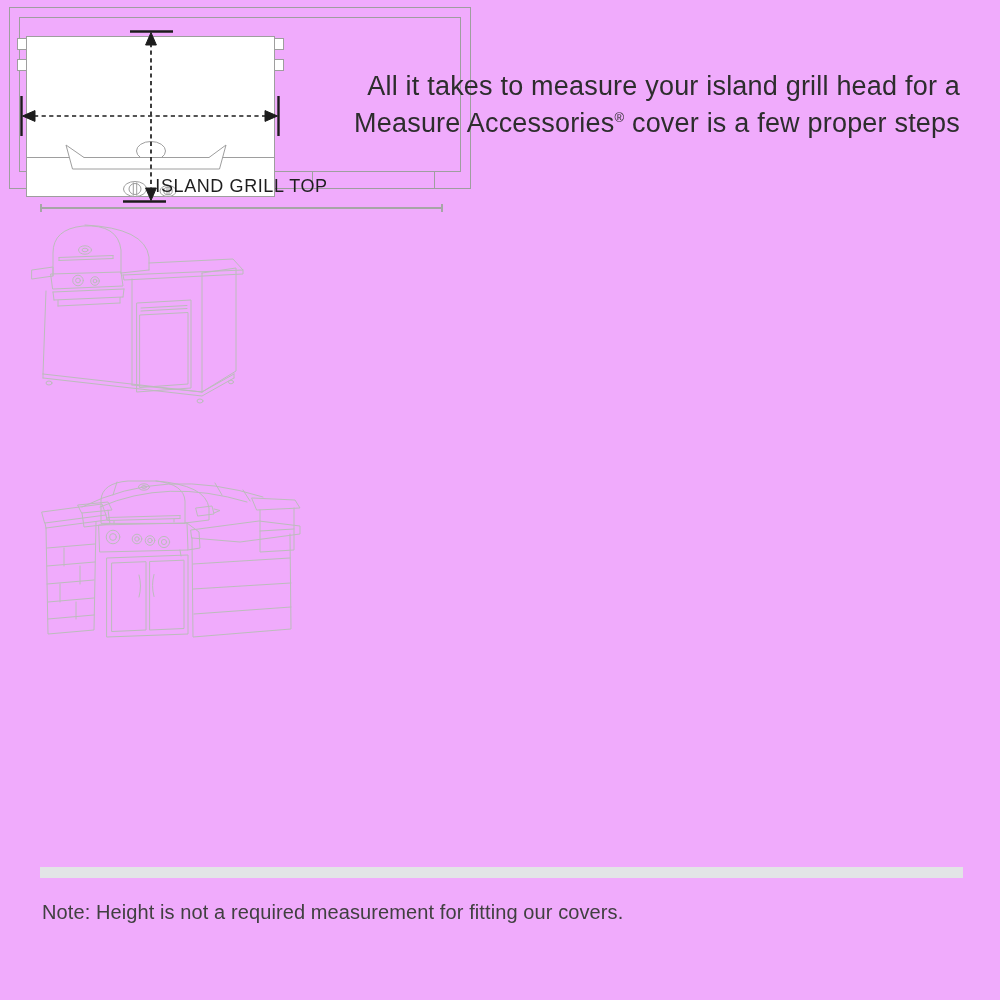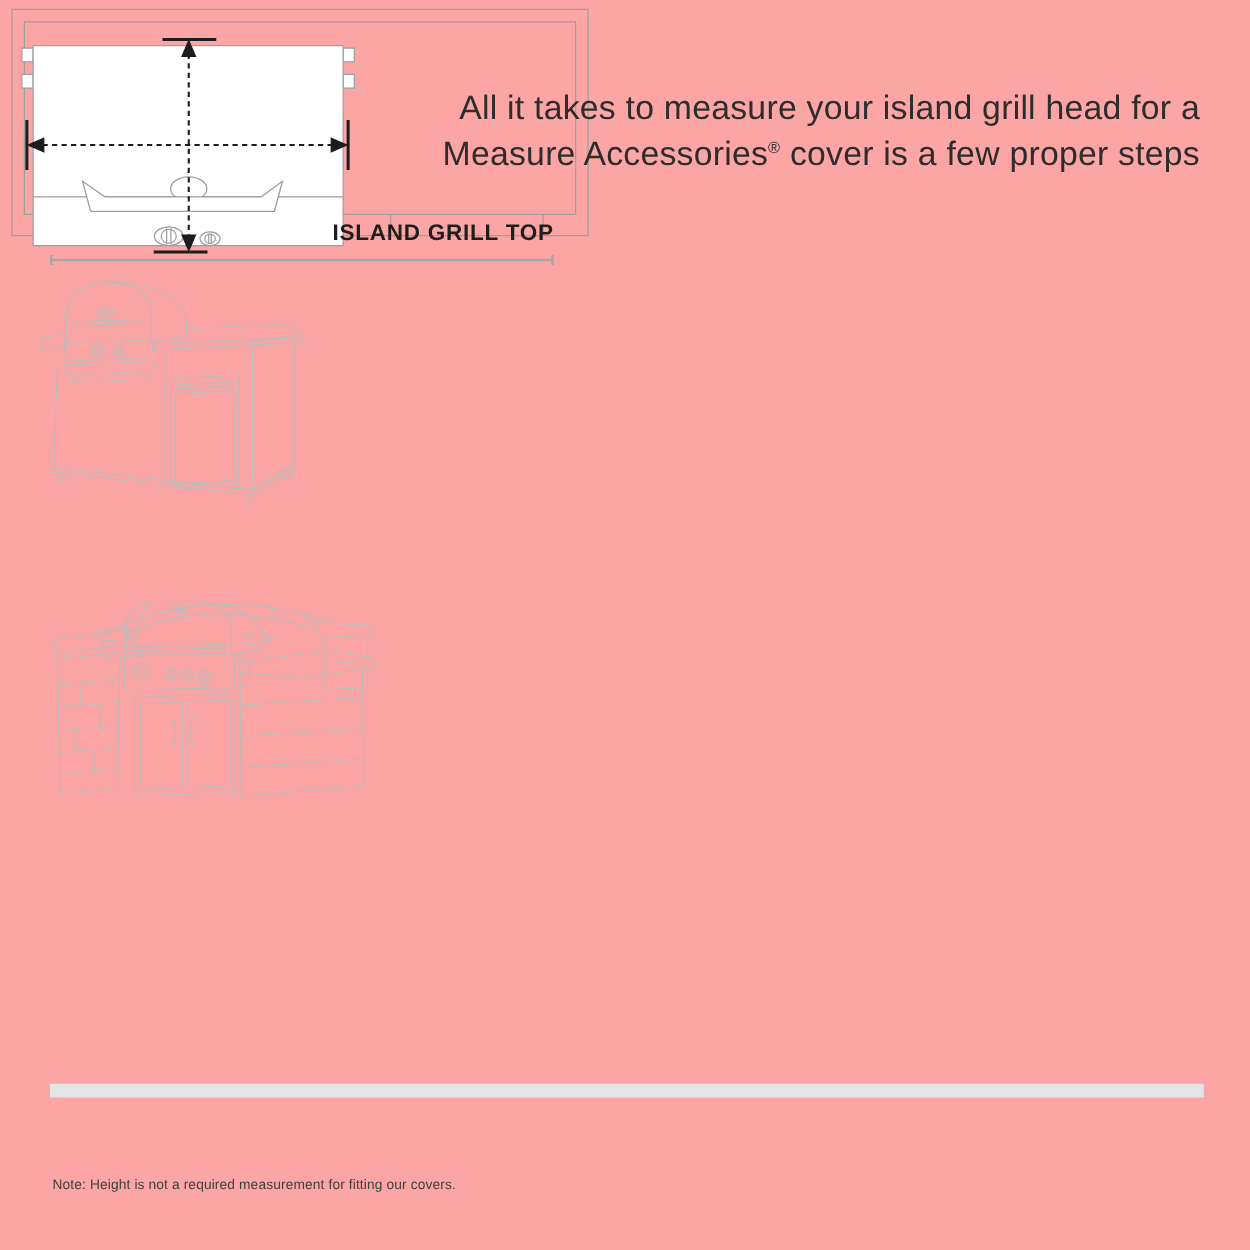--- a/index.html
+++ b/index.html
@@ -1,47 +1,47 @@
 <!DOCTYPE html>
 <html><head>
 <meta charset="utf-8">
 <style>
   html,body{margin:0;padding:0;background:#ffffff;}
   #canvas{
-    position:relative;width:1000px;height:1000px;background:#fca5a5;overflow:hidden;
+    position:relative;width:1000px;height:1000px;background:#f0abfc;overflow:hidden;
     font-family:"Liberation Sans",sans-serif;
   }
   .headline{
     position:absolute;top:68px;right:40px;width:700px;text-align:right;
     font-size:27px;line-height:37px;color:#2d2d2d;font-weight:400;letter-spacing:0.2px;
   }
   .headline sup{font-size:13px;line-height:0;vertical-align:super;}
   .section-label{
-    position:absolute;left:40px;top:176px;width:403px;text-align:right;
-    font-size:18px;font-weight:700;letter-spacing:0.6px;color:#1e1e1e;
+    position:absolute;left:40px;top:176px;width:403px;text-align:center;
+    font-size:18px;font-weight:400;letter-spacing:0.6px;color:#1e1e1e;
   }
   .rule{
     position:absolute;left:40px;top:207px;width:403px;height:2px;background:#a6a6a6;
   }
   .rule .tick{position:absolute;top:-3px;width:2px;height:8px;background:#a6a6a6;}
   .rule .tick.left{left:0;}
   .rule .tick.right{right:0;}
   .sketch{position:absolute;}
   #sketch-cart{left:28px;top:213px;}
   #sketch-stone{left:28px;top:438px;}
   #topview{left:490px;top:405px;}
   .instruction{
     position:absolute;left:500px;top:793px;width:480px;
     font-size:19.5px;line-height:27.5px;color:#4d4d4d;
   }
   .divider{
     position:absolute;left:40px;top:867px;width:923px;height:11px;background:#e2e4e6;
   }
   .note{
-    position:absolute;left:42px;top:901px;font-size:11px;color:#404040;letter-spacing:0.1px;margin-top:41px;
+    position:absolute;left:42px;top:901px;font-size:20px;color:#404040;letter-spacing:0.1px;
   }
 </style>
 </head>
 <body>
 
 <div id="canvas">
 
   
   <div class="headline">
     <div>All it takes to measure your island grill head for a</div>

